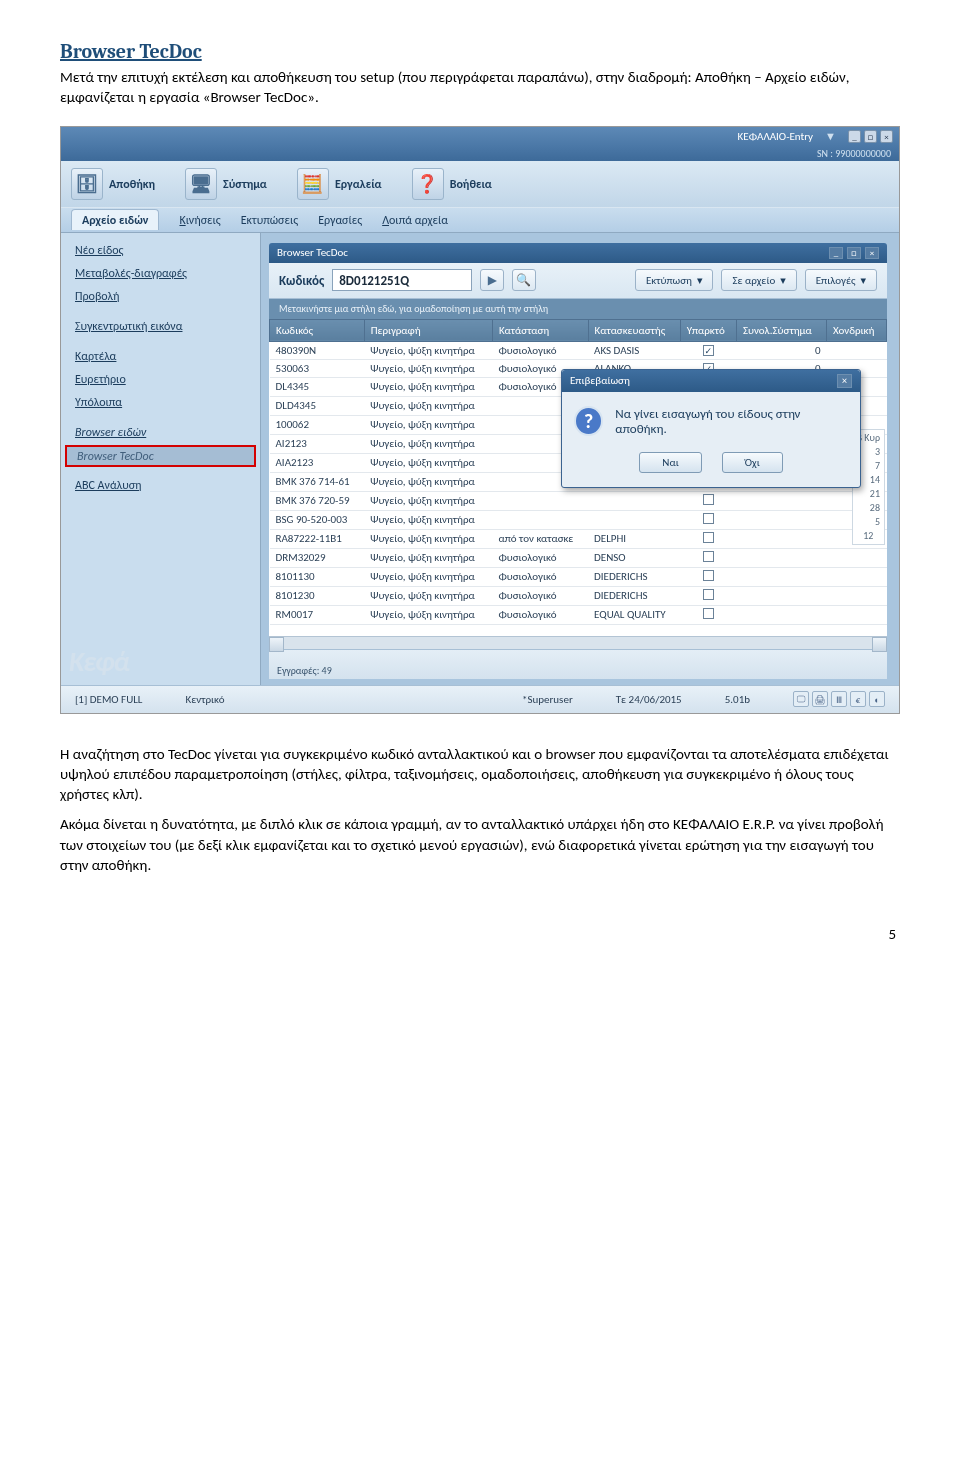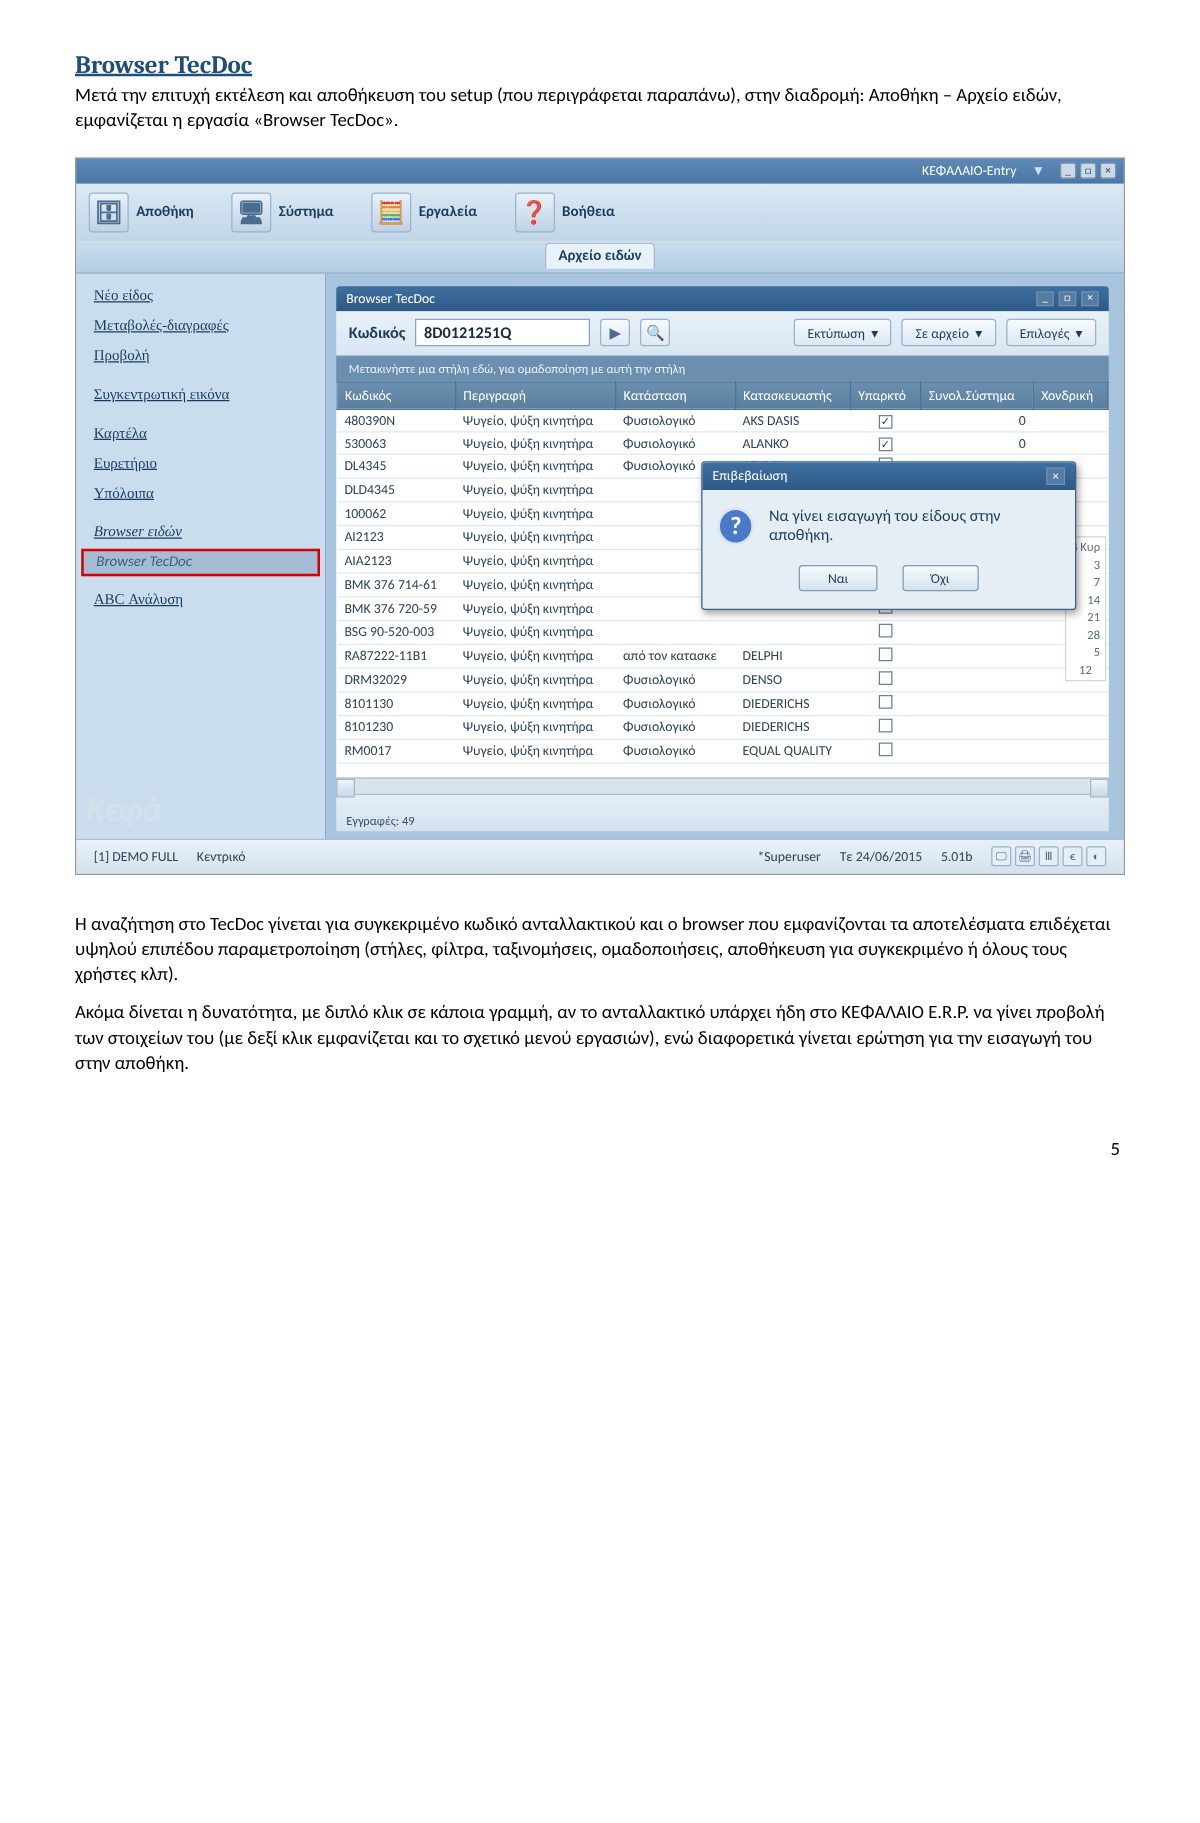--- a/index.html
+++ b/index.html
@@ -10,27 +10,27 @@
   .screenshot { margin: 18px 0 30px 0; border: 1px solid #999; background: #a9c5de; font-size: 11px; color: #1a2a3a; user-select: none; position: relative; }
   
   .titlebar { background: linear-gradient(#5d89b6,#4a77a6); color: #fff; height: 20px; display: flex; align-items: center; justify-content: flex-end; padding: 0 6px; font-size: 11px; gap: 12px; }
   .titlebar .winbtns { display:flex; gap:3px; }
   .titlebar .winbtn { width:13px;height:13px;background:#ccd9e8;border:1px solid #7a92ab;border-radius:2px;display:flex;align-items:center;justify-content:center;font-size:9px;color:#2b3c52; }
   
   .toptoolbar { background: linear-gradient(#dbe9f4,#c1d6e8); height: 46px; display: flex; align-items: center; padding: 0 10px; gap: 30px; }
   .toptoolbar .ttbtn { display: flex; align-items: center; gap: 6px; color: #1b3c5c; font-weight: bold; font-size: 12px; }
   .toptoolbar .tticon { width: 32px; height: 32px; background: linear-gradient(#e8f1f9,#bfd3e6); border: 1px solid #9ab4cb; border-radius: 3px; display:flex;align-items:center;justify-content:center;font-size:18px;color:#4a6d8f; }
   
-  .menubar { background: linear-gradient(#c9ddee,#b4cee6); height: 26px; display: flex; align-items: center; padding: 0 10px; gap: 20px; border-top: 1px solid #d9e6f1; border-bottom: 1px solid #8fa9c1; font-size: 12px; color: #1b3c5c; flex-direction: column; }
+  .menubar { background: linear-gradient(#c9ddee,#b4cee6); height: 26px; display: flex; align-items: center; padding: 0 10px; gap: 20px; border-top: 1px solid #d9e6f1; border-bottom: 1px solid #8fa9c1; font-size: 12px; color: #1b3c5c; }
   .menubar .tab-active { background: #e8f2fa; border: 1px solid #9fb8d0; border-bottom: none; padding: 3px 10px; border-radius: 4px 4px 0 0; font-weight: bold; }
   .menubar span u { text-decoration: underline; }
   
   .mainarea { display: flex; background: #a9c5de; height: 452px; }
   .sidebar { width: 200px; background: #c9ddee; border-right: 1px solid #8fa9c1; padding: 6px 0; display:flex;flex-direction:column; gap:1px; font-size: 12px; color: #1b3c5c; position:relative; }
-  .sidebar .sitem { padding: 4px 14px; cursor: default; font-family: Liberation Serif, serif; }
+  .sidebar .sitem { padding: 4px 14px; cursor: default; }
   .sidebar .sitem.u { text-decoration: underline; }
   .sidebar .sred { border: 2px solid #d40000; padding: 2px 10px; margin: 1px 4px; background:#a5bdd4; }
   .sidebar .watermark { position:absolute; bottom:6px; left:8px; color:#d3e1ed; font-size:28px; font-weight:bold; font-style:italic; letter-spacing:-1px; }
   
   .innerwrap { flex:1; padding: 10px 12px 6px 8px; display:flex;flex-direction:column; }
   .inner-titlebar { background: linear-gradient(#3f6fa0,#2d5a87); color:#fff; height:20px; display:flex;align-items:center;justify-content:space-between;padding:0 8px; font-size:11px; border-radius:3px 3px 0 0; }
   .inner-titlebar .wbtns { display:flex;gap:4px; }
   .inner-titlebar .wbtn { width:14px;height:12px;border:1px solid #6d8fb0;background:#557ca3;display:flex;align-items:center;justify-content:center;font-size:9px; }
   .searchrow { background: linear-gradient(#e8f1f8,#d9e7f2); height:36px;display:flex;align-items:center;padding:0 10px;gap:8px; border-bottom:1px solid #a7bfd5; }
   .searchrow .lbl { font-weight:bold;color:#1b3c5c;font-size:13px; }
@@ -51,21 +51,21 @@
   
   .dialog { position:absolute; top:242px; right:38px; width:300px; background:#e6eef5; border:1px solid #3b6390; box-shadow:2px 3px 6px rgba(0,0,0,.35); border-radius:3px; z-index:5; }
   .dialog .dtitle { background: linear-gradient(#3f6fa0,#2d5a87);color:#fff;height:22px;display:flex;align-items:center;justify-content:space-between;padding:0 8px;font-size:11px;border-radius:3px 3px 0 0; }
   .dialog .dclose { width:15px;height:14px;background:#557ca3;border:1px solid #6d8fb0;display:flex;align-items:center;justify-content:center;font-size:10px; }
   .dialog .dbody { padding:14px 12px 10px 12px; display:flex;align-items:center;gap:12px; }
   .dialog .qicon { width:30px;height:30px;border-radius:50%;background:#4a79c8;color:#fff;display:flex;align-items:center;justify-content:center;font-size:20px;font-weight:bold;border:2px solid #d7e4f1; }
   .dialog .dtext { font-size:13px;color:#1b3c5c; }
   .dialog .dbtns { display:flex;justify-content:center;gap:20px;padding:6px 0 14px 0; }
   .dialog .dbtn { padding:3px 22px;background:linear-gradient(#f6fafd,#d5e3ef);border:1px solid #7f9bb5;border-radius:3px;font-size:11px;color:#1b3c5c; }
   
-  .statusbar { background: linear-gradient(#e8f1f8,#d4e2ee); height:28px; border-top:1px solid #a7bfd5; display:flex;align-items:center; padding:0 14px; gap:15px; font-size:11px; color:#2d4258; }
+  .statusbar { background: linear-gradient(#e8f1f8,#d4e2ee); height:28px; border-top:1px solid #a7bfd5; display:flex;align-items:center; padding:0 14px; gap:43px; font-size:11px; color:#2d4258; }
   .statusbar .spacer { flex:1; }
   .statusbar .sicons { display:flex;gap:3px; }
   .statusbar .sicon { width:16px;height:16px;border:1px solid #9bb2c8;background:#e4eef6;border-radius:2px;font-size:9px;display:flex;align-items:center;justify-content:center;color:#4a6488; }
   
   .rightfrag { position:absolute; right:14px; top:302px; background:#fff; border:1px solid #cdd8e2; font-size:10px; color:#5a6d7f; padding:1px 4px; line-height:14px; z-index:1; }
   .page-num { text-align:right; font-size:15px; margin-top:50px; padding-right:4px; }
 </style>
 </head>
 <body>
 
@@ -77,20 +77,21 @@
 
     <div class="titlebar">
       <span>ΚΕΦΑΛΑΙΟ-Entry</span>
       <span style="color:#cfe0ef;">▼</span>
       <div class="winbtns">
         <div class="winbtn">_</div>
         <div class="winbtn">□</div>
         <div class="winbtn">×</div>
       </div>
     </div>
+    <div style="background:linear-gradient(#4a77a6,#3d6a99);color:#cfe0ef;height:14px;text-align:right;padding:0 8px;font-size:10px;">SN : 99000000000</div>
 
     <div class="toptoolbar">
       <div class="ttbtn">
           <div class="tticon">🗄</div>
           <span>Αποθήκη</span>
         </div>
       <div class="ttbtn">
           <div class="tticon">🖥</div>
           <span>Σύστημα</span>
         </div>

